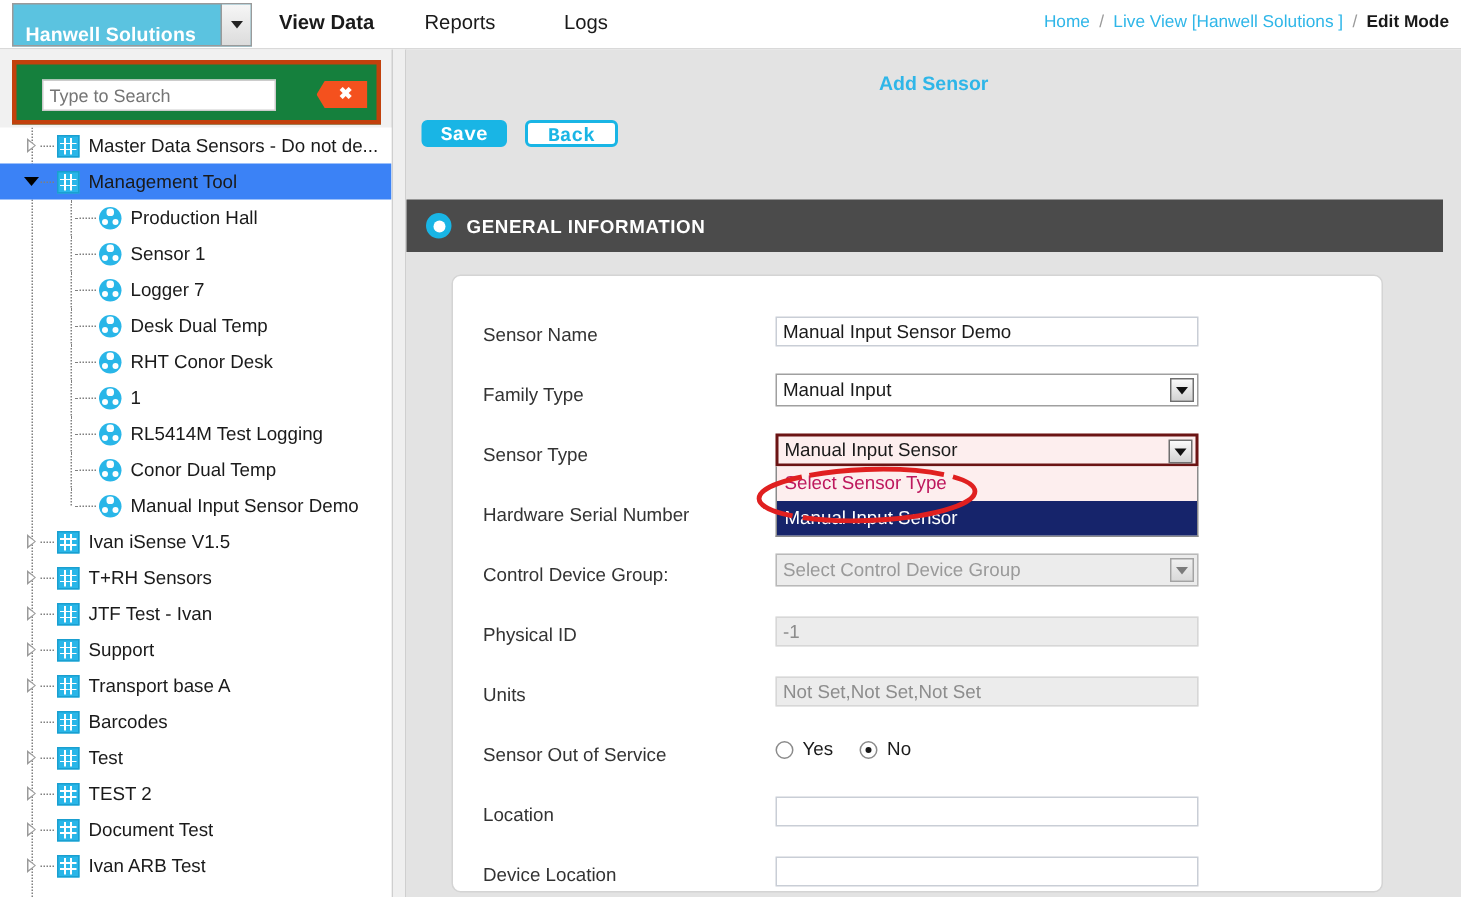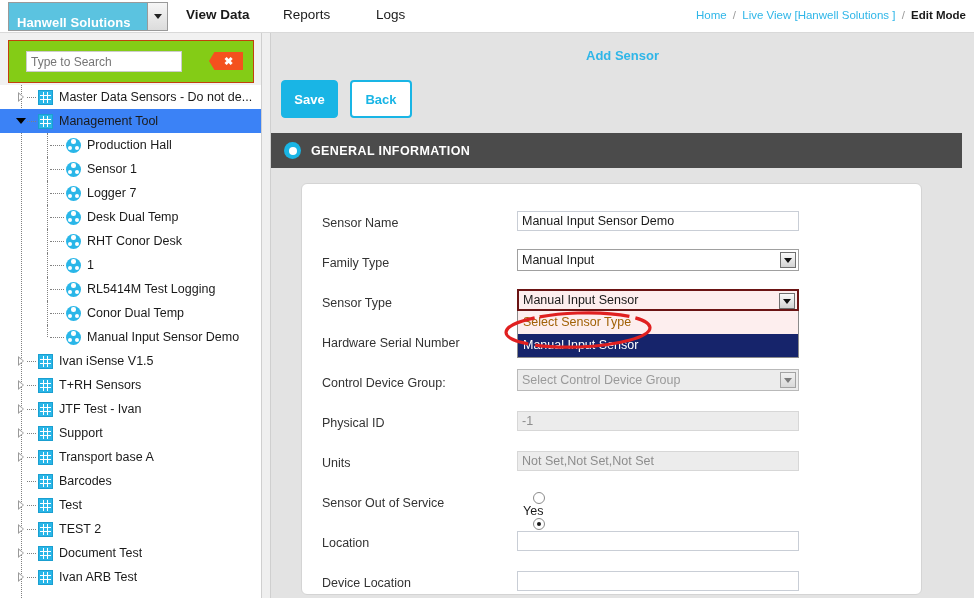--- a/index.html
+++ b/index.html
@@ -63,22 +63,22 @@
   
   .leftpanel {
     position: absolute; left: 0; top: 33px;
     width: 262px; height: 565px;
     background: #f1f1f1;
     border-right: 1px solid #cfcfcf;
   }
   .searchbox {
     position: absolute; left: 8px; top: 7px;
     width: 246px; height: 43px;
-    background: #84cc16;
-    border: 1px solid #c2410c;
+    background: #15803d;
+    border: 3px solid #c2410c;
   }
   .search-input {
     position: absolute; left: 17px; top: 10px;
     width: 156px; height: 21px;
     border: 1px solid #cccccc;
     background: #ffffff;
     font-family: "Liberation Sans", sans-serif;
     font-size: 12px; color: #8a8a8a;
     padding: 0 4px;
     outline: none;
@@ -203,22 +203,22 @@
     width: 703px; height: 565px;
     background: #e3e3e3;
   }
   .page-title {
     position: absolute; top: 15px; left: 0; width: 703px;
     text-align: center;
     color: #2fb6e8; font-size: 13px; font-weight: bold;
   }
   .btn {
     position: absolute; top: 47px;
-    height: 38px;
-    font-family: Liberation Sans, sans-serif;
+    height: 18px;
+    font-family: Liberation Mono, monospace;
     font-size: 13px; font-weight: bold;
     border-radius: 4px;
     cursor: pointer;
   }
   .btn-save {
     left: 10px; width: 57px;
     background: #19b5e5; border: 1px solid #19b5e5; color: #ffffff;
   }
   .btn-back {
     left: 79px; width: 62px;
@@ -311,26 +311,26 @@
     border: 1px solid #8b8b8b;
     border-top: none;
     background: #ffffff;
     z-index: 40;
   }
   .dd-opt {
     height: 23px; line-height: 23px;
     font-size: 12.5px; padding-left: 5px;
     white-space: nowrap; cursor: pointer;
   }
-  .dd-opt.plain  { background: #fdeeee; color: #a16207; }
+  .dd-opt.plain  { background: #fdeeee; color: #be185d; }
   .dd-opt.active { background: #16246b; color: #ffffff; }
 
   .radio-wrap {
     position: absolute; left: 215px; top: 6px;
-    display: flex; align-items: center; flex-direction: column;
+    display: flex; align-items: flex-end;
   }
   .radio {
     width: 12px; height: 12px; border-radius: 50%;
     border: 1px solid #8b8b8b;
     background: #ffffff;
     position: relative;
     cursor: pointer;
     flex: 0 0 12px;
   }
   .radio.checked::after {

